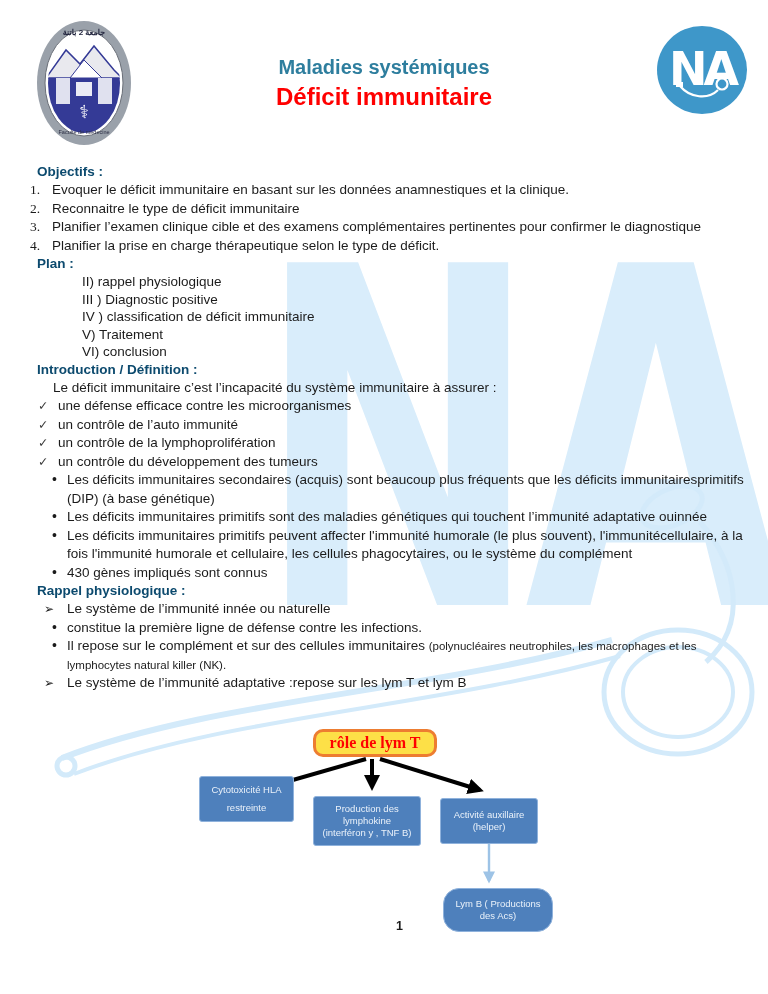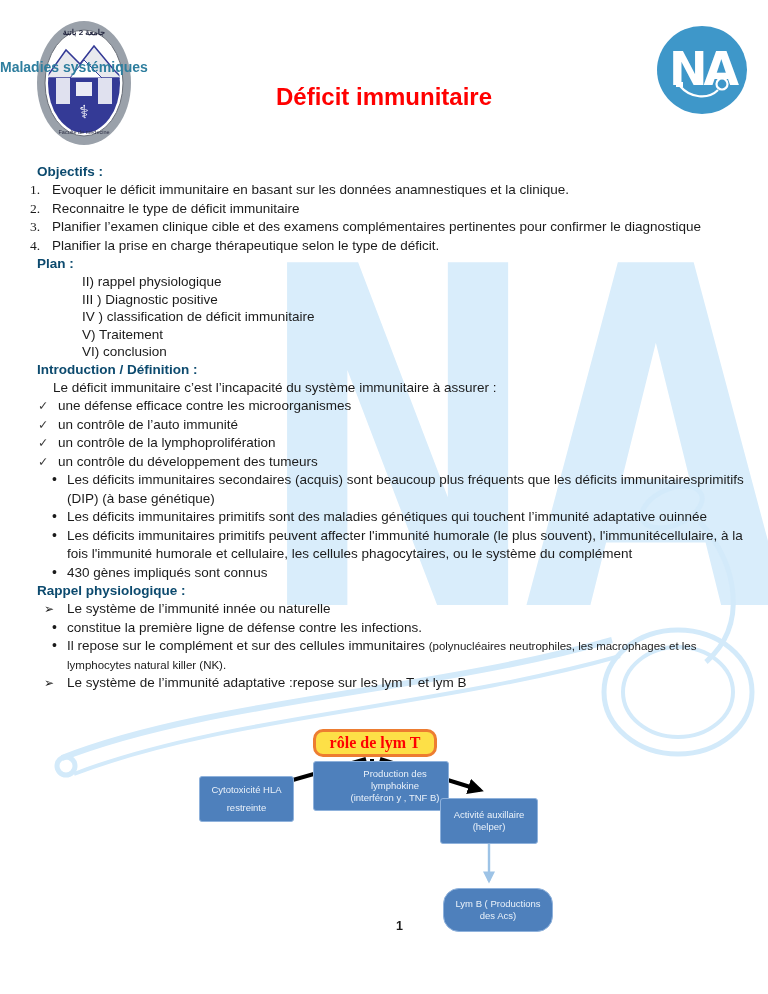--- a/index.html
+++ b/index.html
@@ -11,22 +11,22 @@
   .wm-na {
     position:absolute; left:256px; top:208px; z-index:0;
     font-family:"DejaVu Sans", sans-serif; font-weight:bold; font-size:470px; line-height:1;
     letter-spacing:-20px; color:#d9edfb;
     transform:scaleX(0.72); transform-origin:left top; user-select:none; white-space:nowrap;
   }
   .wm-svg { position:absolute; left:0; top:0; z-index:0; }
   
   .logo-left  { position:absolute; left:36px;  top:20px; z-index:2; }
   .logo-right { position:absolute; left:656px; top:24px; z-index:2; }
-  .course-title { position:absolute; top:58px; left:0; width:100%; z-index:2;
-                  color:#2E7E9E; font-weight:bold; font-size:14px; line-height:18px; }
+  .course-title { position:absolute; top:58px; left:0; width:100%; text-align:center; z-index:2;
+                  color:#2E7E9E; font-weight:bold; font-size:20px; line-height:18px; }
   .doc-title    { position:absolute; top:80px; left:0; width:100%; text-align:center; z-index:2;
                   color:#ff0000; font-weight:bold; font-size:24px; line-height:34px; }
   
   .content { position:absolute; top:163px; left:0; right:0; z-index:1; }
   .sec-head { color:#0c4a6e; font-weight:bold; margin-left:37px; line-height:18px; }
   .obj-row { position:relative; padding-left:52px; padding-right:24px; }
   .obj-marker { position:absolute; left:30px; top:0; font-family:"Liberation Serif", serif; font-size:13.5px; }
   .plan-row { margin-left:82px; line-height:17.5px; }
   .lead { margin-left:53px; }
   .chk-row { position:relative; padding-left:58px; }
@@ -40,21 +40,21 @@
   
   .droot { position:absolute; left:313px; top:729px; width:118px; height:22px; z-index:1;
            border:3px solid #ED7D31; border-radius:10px; background:#fde047;
            color:#ff0000; font-family:"Liberation Serif", serif; font-weight:bold; font-size:16px;
            text-align:center; line-height:22px; }
   .darrows { position:absolute; left:180px; top:753px; z-index:1; }
   .dbox { position:absolute; z-index:1; background:#4E80BC; border:1px solid #8FB2DC; border-radius:3px;
           color:#EAF1FA; font-size:9.5px; line-height:12px; text-align:center;
           display:flex; flex-direction:column; justify-content:center; }
   .dbox1 { left:199px; top:776px; width:93px;  height:44px;gap:6px; }
-  .dbox2 { left:313px; top:761px; width:106px; height:48px;padding-left:28px; }
+  .dbox2 { left:313px; top:796px; width:106px; height:48px; }
   .dbox3 { left:440px; top:798px; width:96px;  height:44px; }
   .dbox4 { left:443px; top:888px; width:108px; height:42px; border-radius:16px; }
   .page-number { position:absolute; left:396px; top:917px; z-index:1; font-size:12.5px; font-weight:bold; }
 </style>
 </head>
 <body>
 
 <div class="page">
 
   <div class="wm-na">NA</div>

